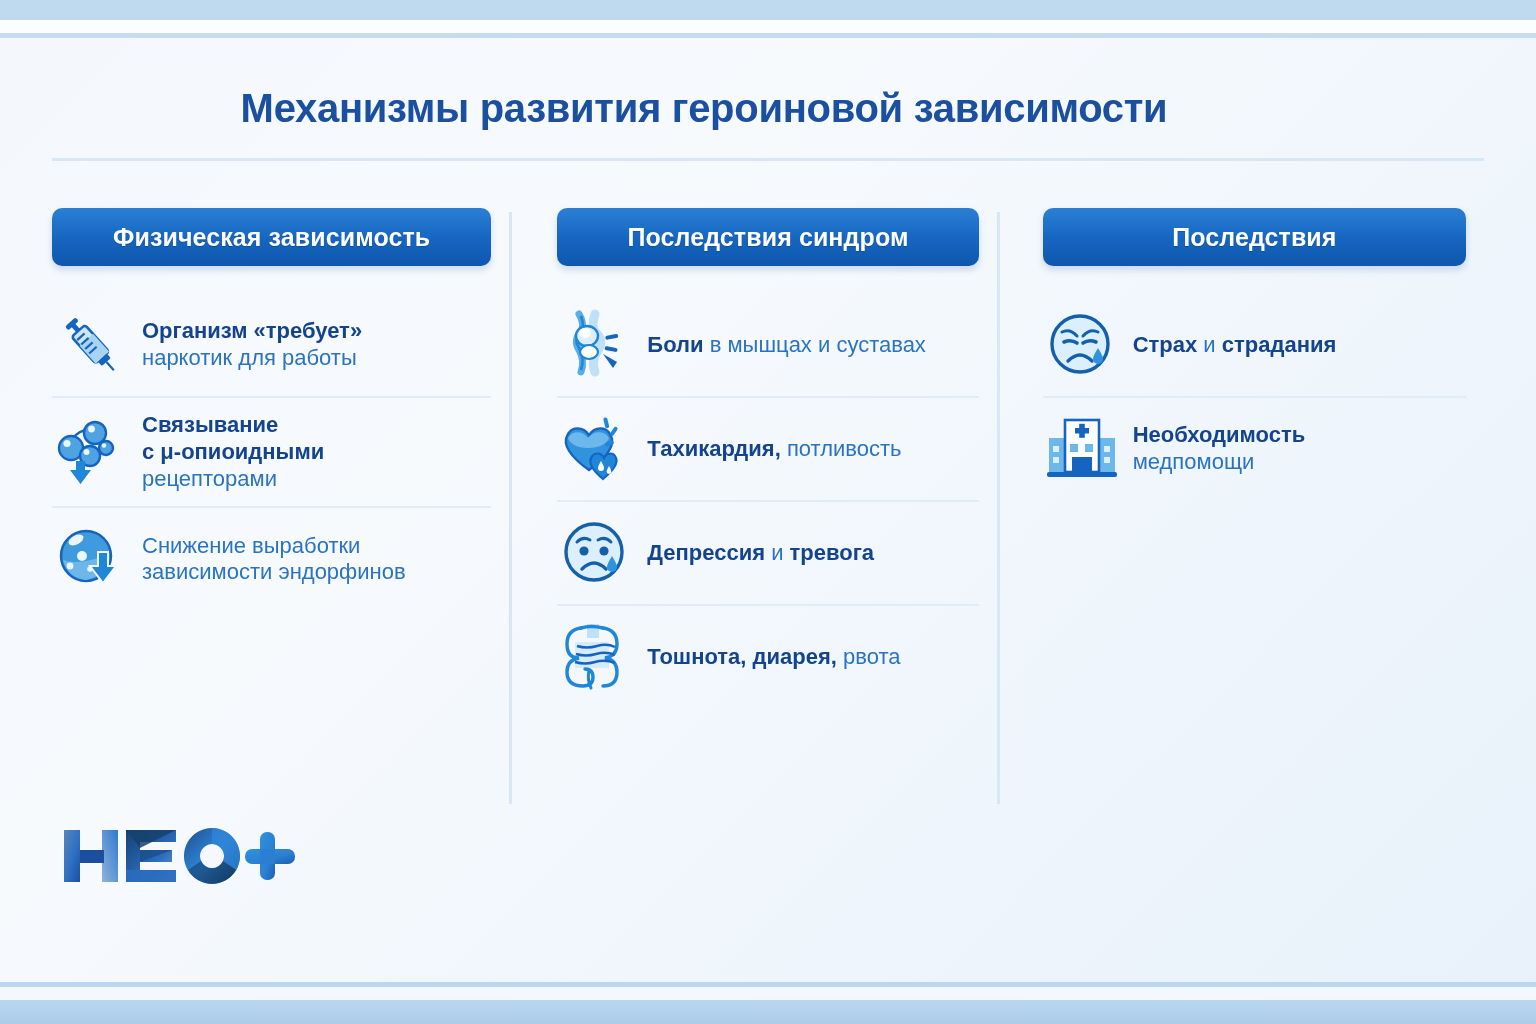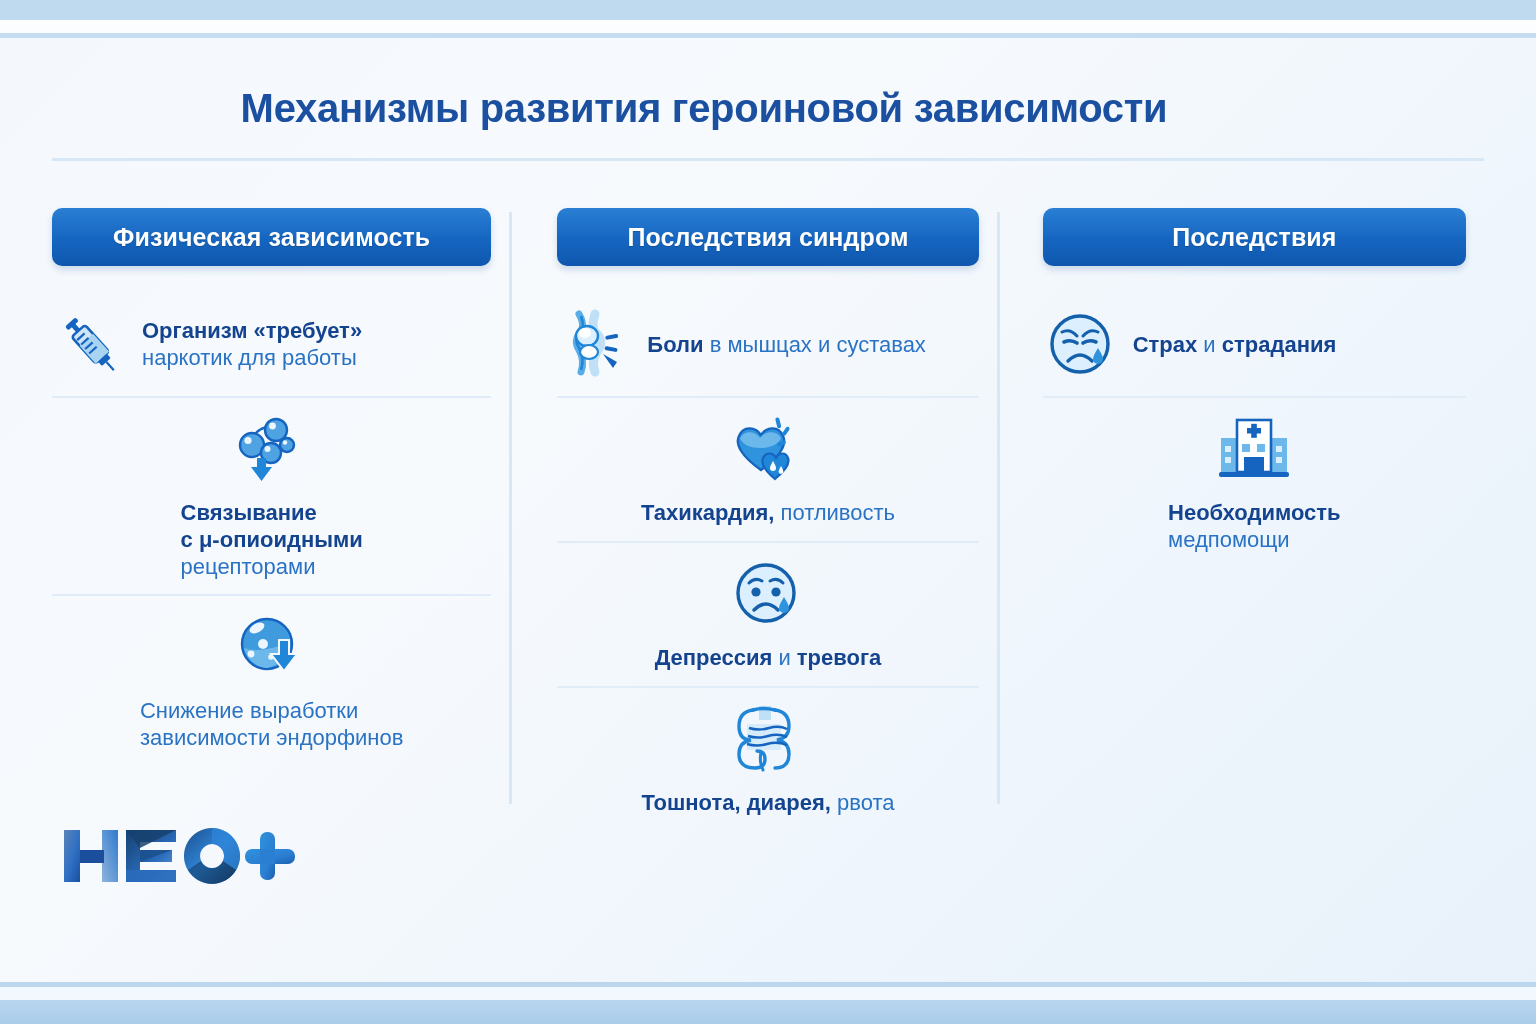--- a/index.html
+++ b/index.html
@@ -105,21 +105,21 @@
   }
 
   
   .item {
     display: flex;
     align-items: center;
     gap: 14px;
     padding: 14px 2px;
     min-height: 92px;
   }
-  .item + .item { border-top: 2px solid #e0ecf7; flex-direction: column; }
+  .item + .item { border-top: 2px solid #e0ecf7; }
 
   .item-icon {
     flex: 0 0 auto;
     width: 74px; height: 74px;
     display: flex; align-items: center; justify-content: center;
   }
   .item-text {
     font-size: 22px;
     line-height: 1.22;
     color: #1d5fae;

